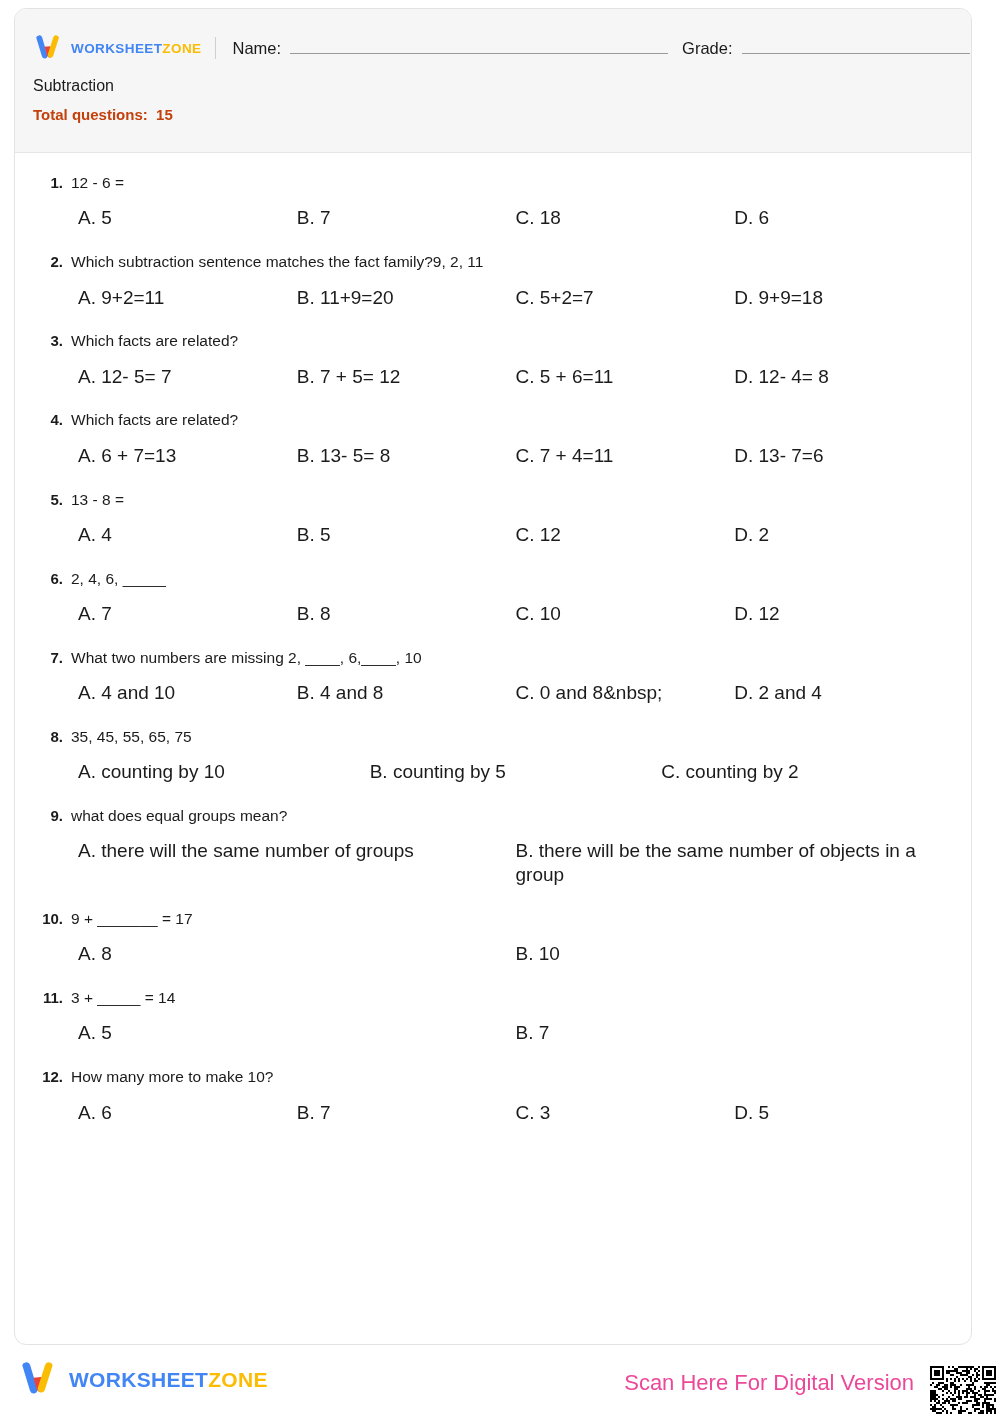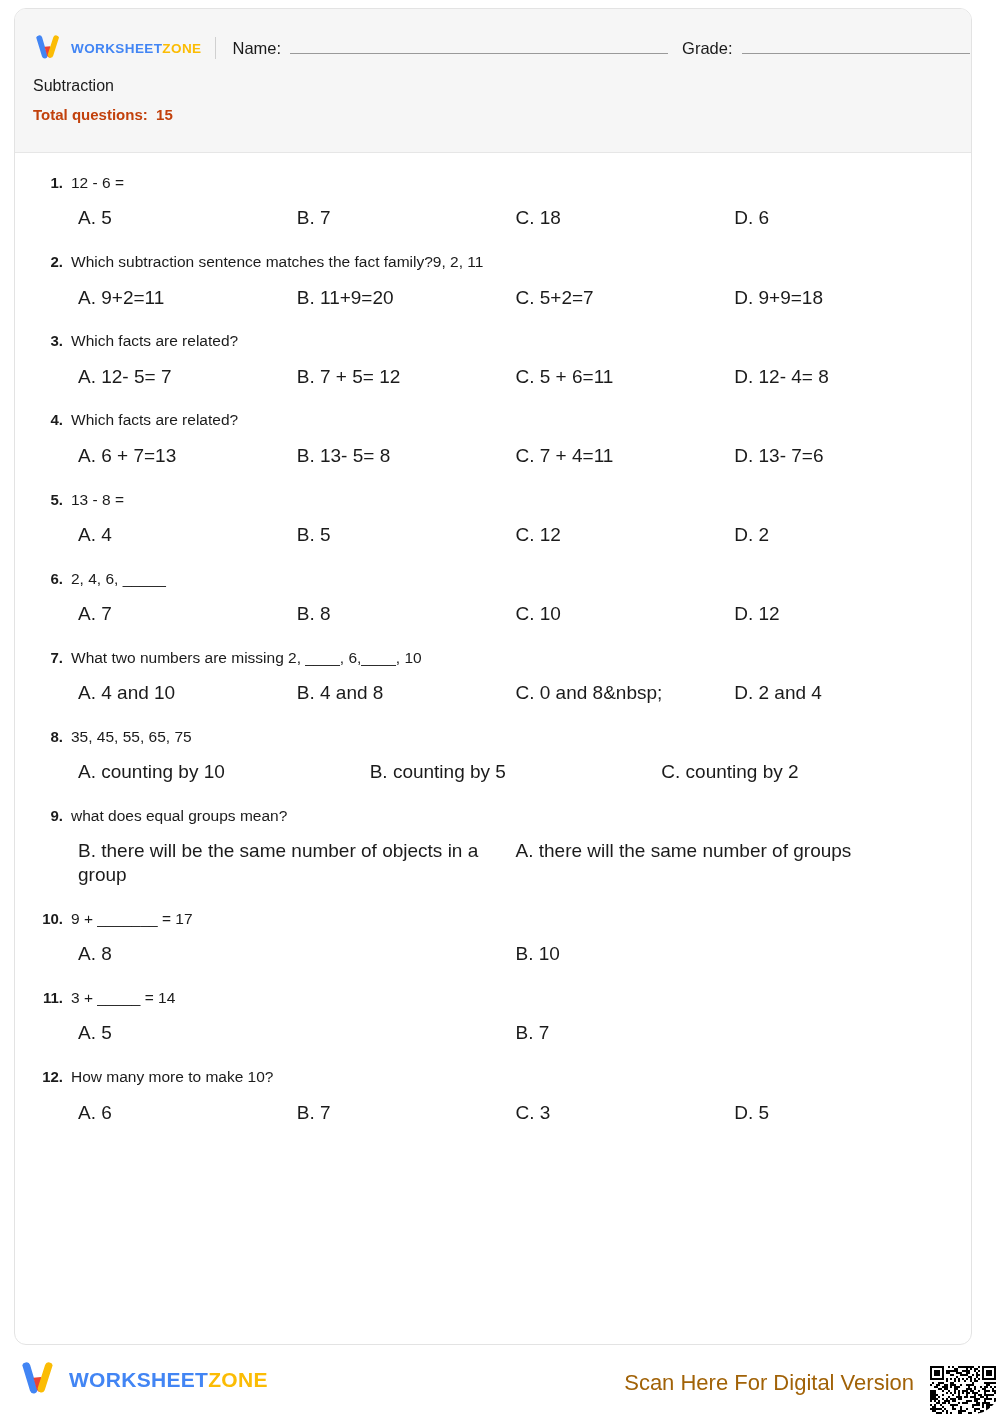--- a/index.html
+++ b/index.html
@@ -12,21 +12,20 @@
     font-family: "Liberation Sans", sans-serif;
     -webkit-font-smoothing: antialiased;
   }
 
   #page {
     position: relative;
     width: 1000px;
     height: 1414px;
     background: #ffffff;
     overflow: hidden;
-    border-radius: 27px;
   }
 
   
   .sheet {
     position: absolute;
     left: 14px;
     top: 8px;
     width: 958px;
     height: 1337px;
     background: #ffffff;
@@ -192,21 +191,21 @@
   .footer-logo .logo-mark { width: 40px; height: 36px; }
   .footer-logo .logo-text {
     font-size: 21px;
     letter-spacing: 0.3px;
   }
   .footer-scan {
     position: absolute;
     right: 86px;
     top: 14px;
     font-size: 22px;
-    color: #a16207;
+    color: #ec4899;
     white-space: nowrap;
   }
   .qr {
     position: absolute;
     right: 4px;
     top: 10px;
     width: 66px;
     height: 66px;
     background: #ffffff;
   }
@@ -349,22 +348,22 @@
             <span class="opt">B. counting by 5</span>
             <span class="opt">C. counting by 2</span>
           </div>
         </div>
         <div class="question">
           <div class="q-head">
             <span class="q-num">9.</span>
             <span class="q-text">what does equal groups mean?</span>
           </div>
           <div class="options cols-2">
+            <span class="opt">A. there will the same number of groups</span>
             <span class="opt">B. there will be the same number of objects in a group</span>
-            <span class="opt">A. there will the same number of groups</span>
           </div>
         </div>
         <div class="question">
           <div class="q-head">
             <span class="q-num">10.</span>
             <span class="q-text">9 + _______ = 17</span>
           </div>
           <div class="options cols-2">
             <span class="opt">A. 8</span>
             <span class="opt">B. 10</span>

